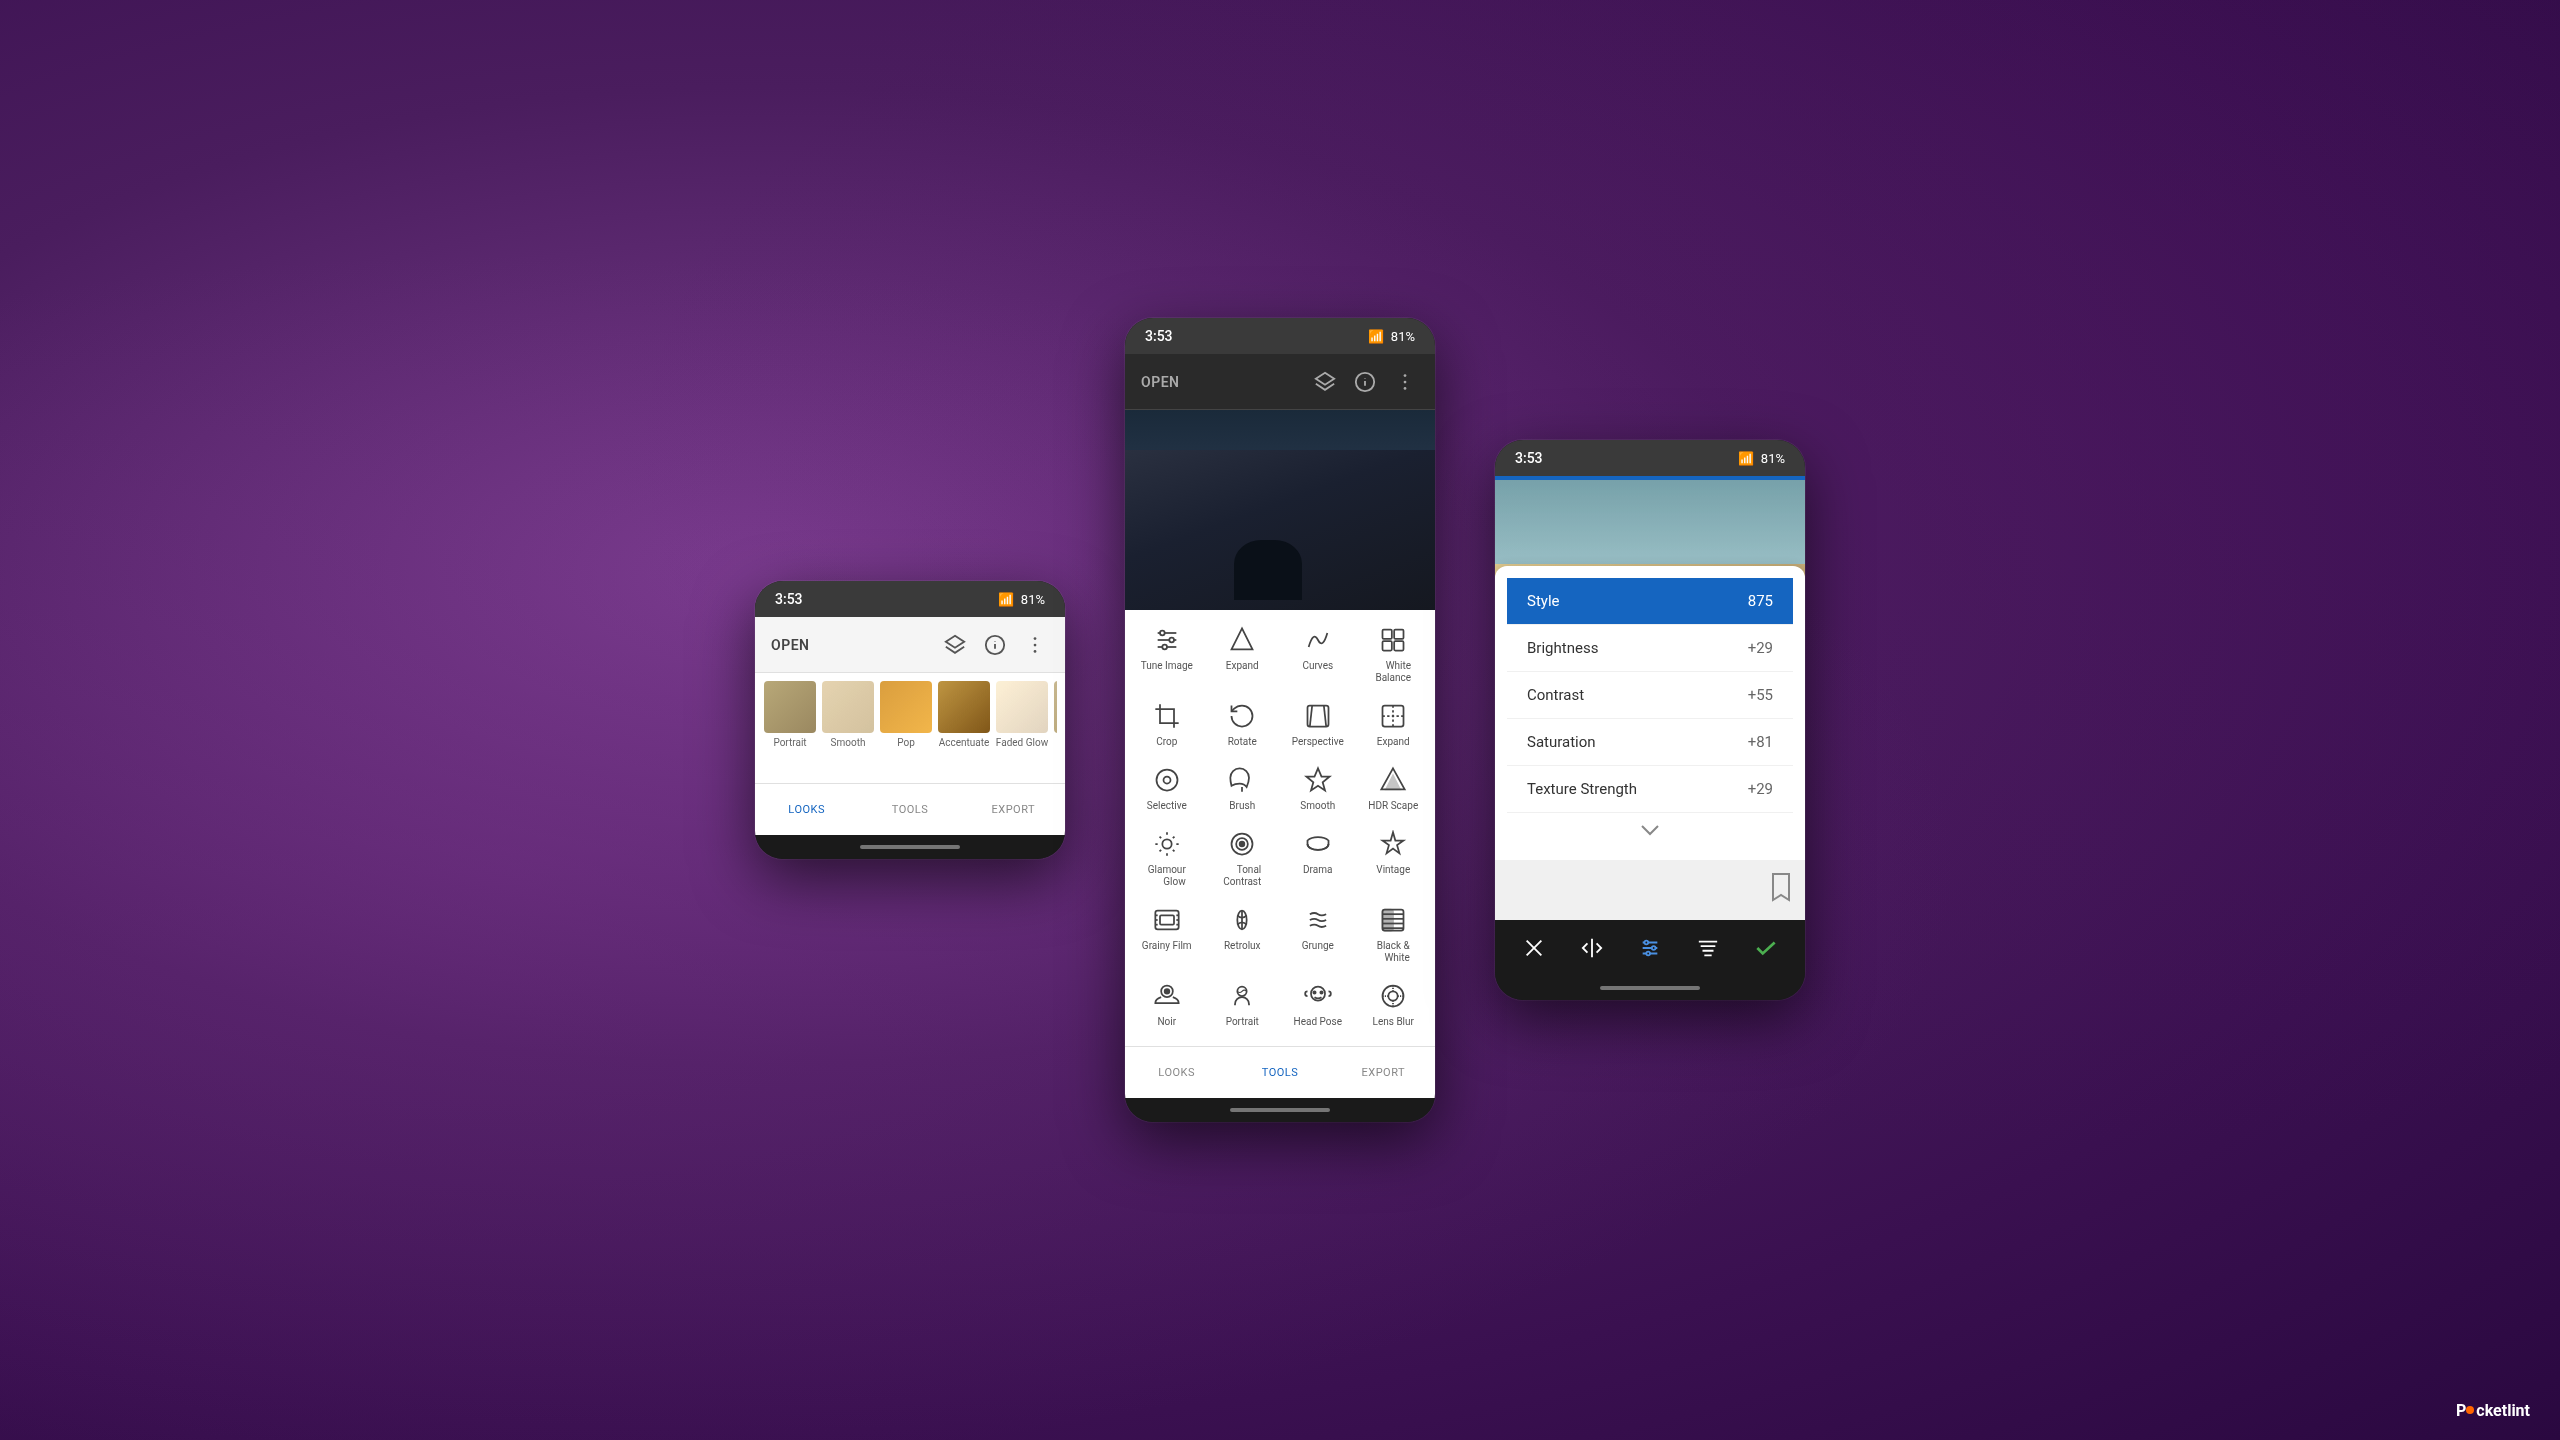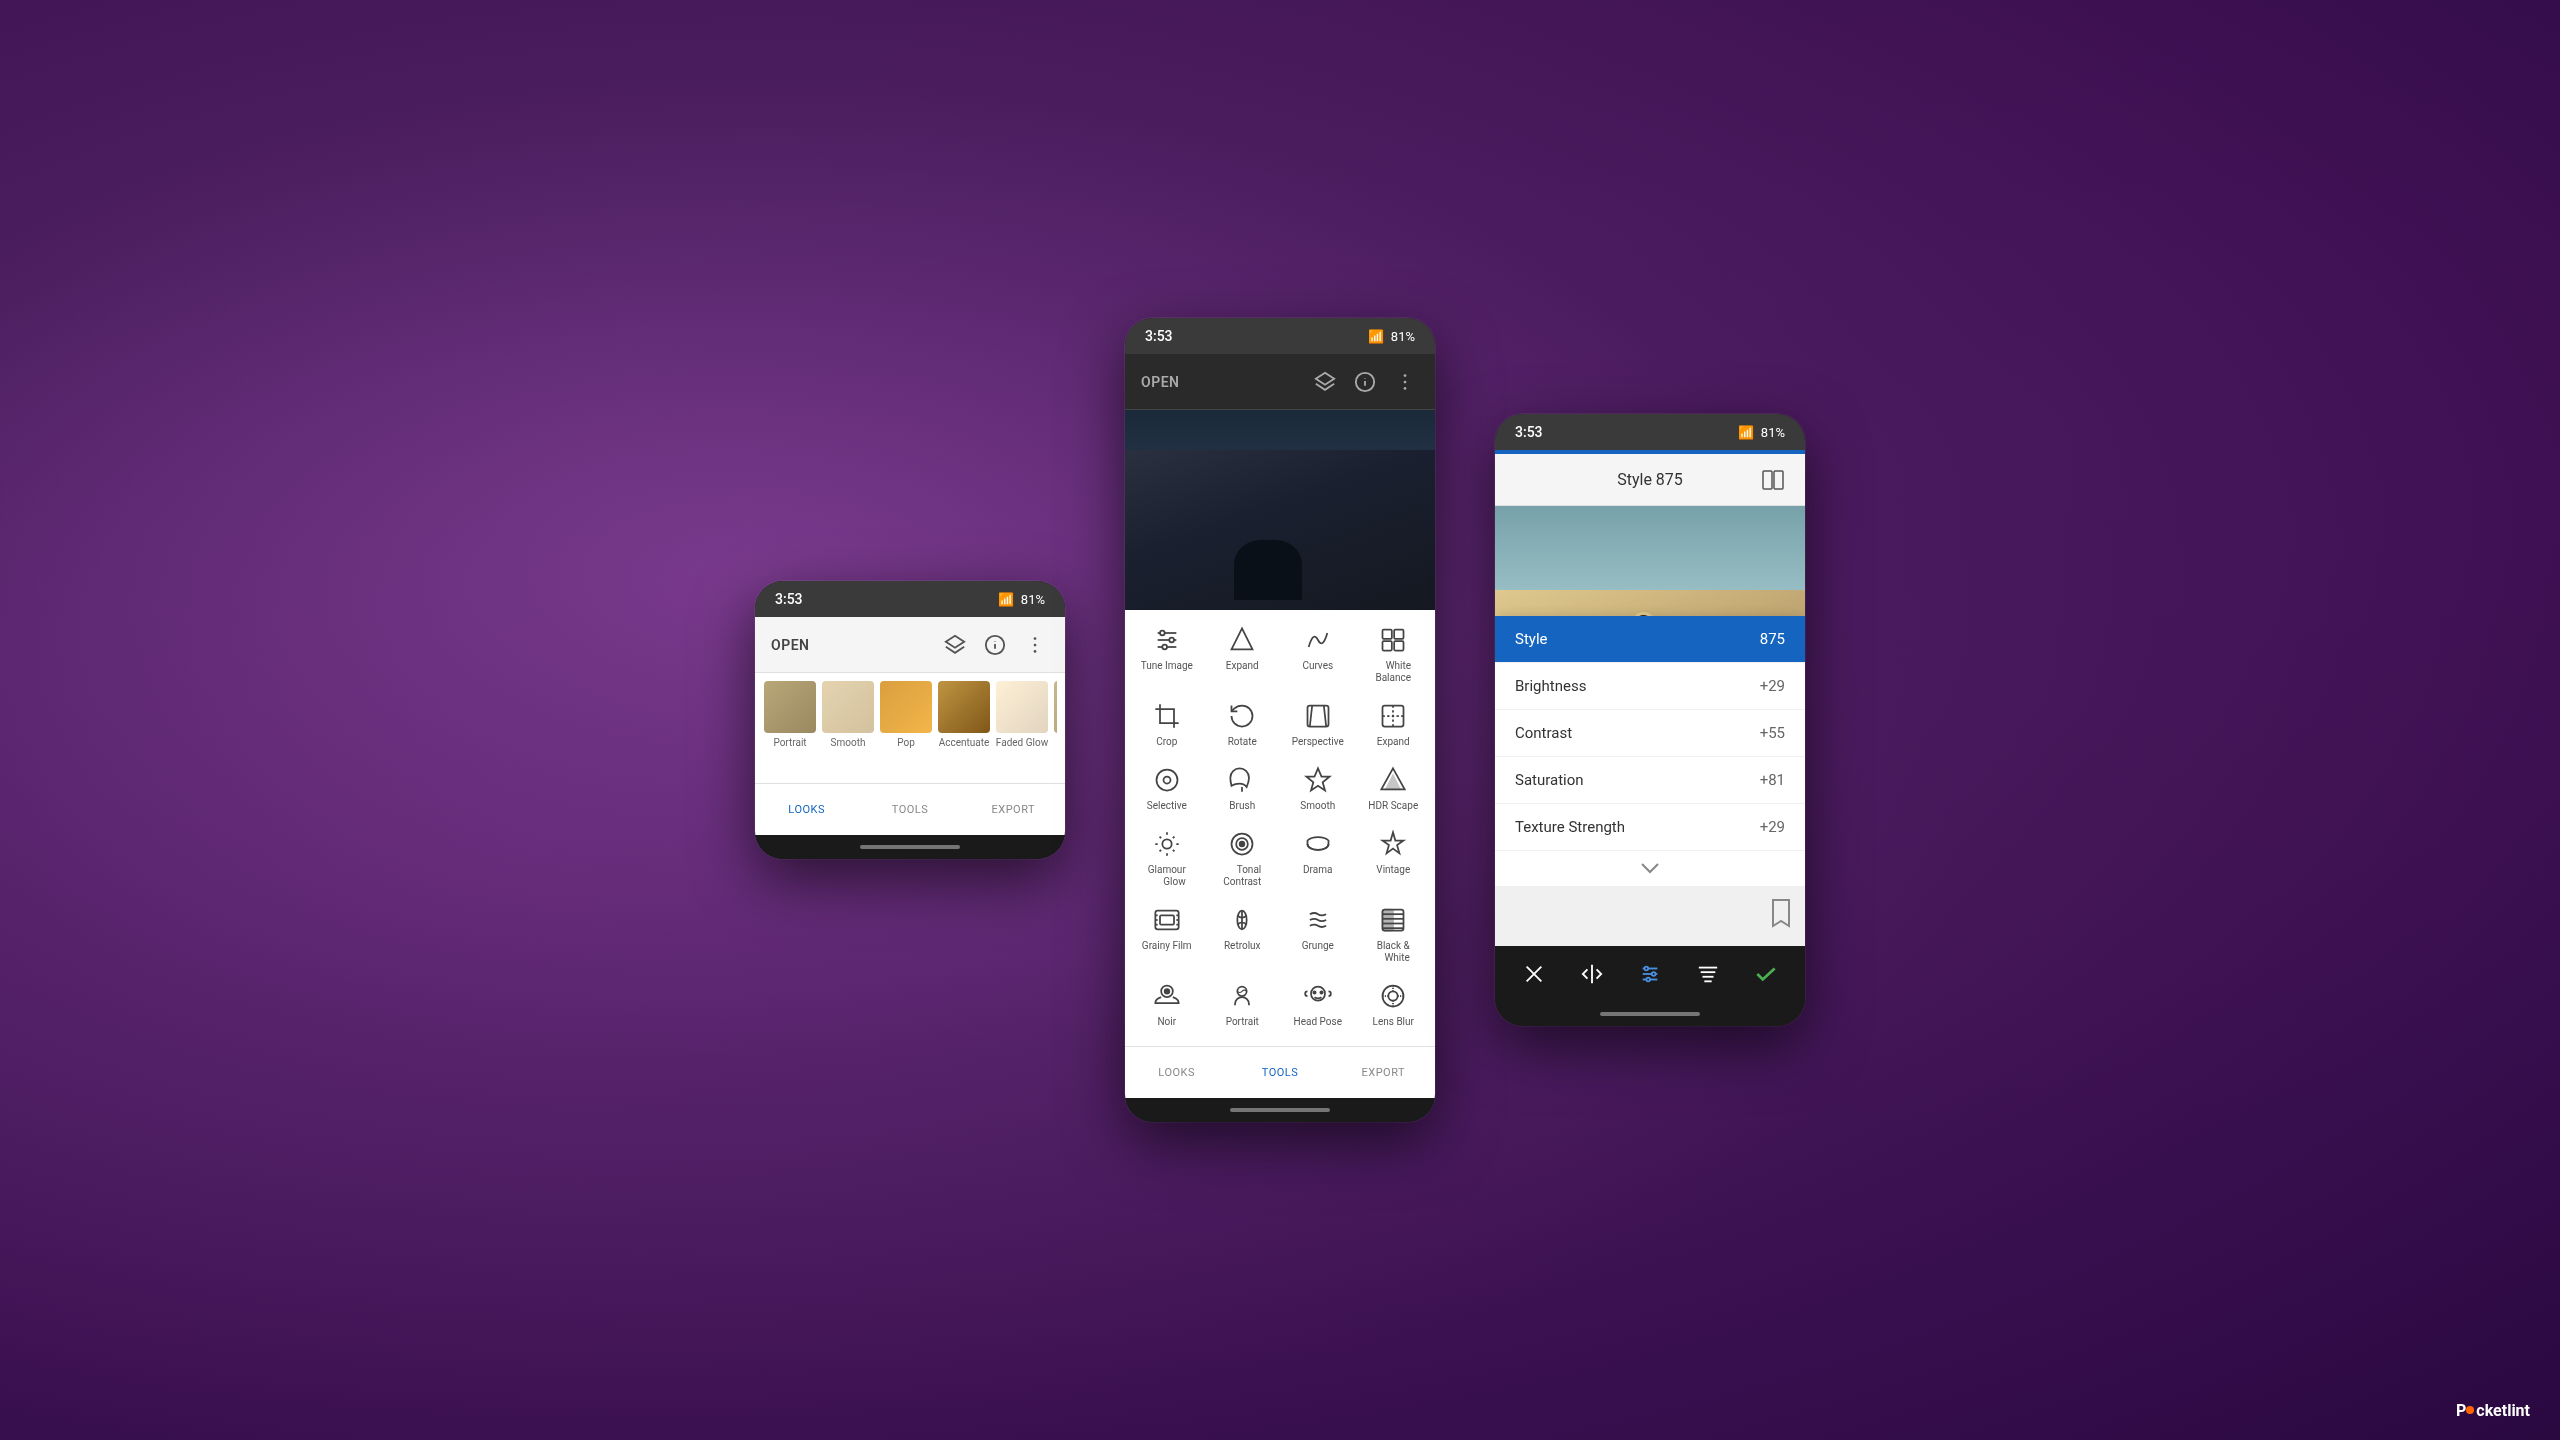--- a/index.html
+++ b/index.html
@@ -250,21 +250,21 @@
       overflow: hidden;
     }
     .style-panel {
       position: absolute;
       bottom: 0;
       left: 0;
       right: 0;
       background: white;
       border-top-left-radius: 12px;
       border-top-right-radius: 12px;
-      padding: 0;
+      padding: 12px;
       box-shadow: 0 -2px 10px rgba(0,0,0,0.1);
     }
     .style-panel-row {
       display: flex;
       align-items: center;
       padding: 14px 20px;
       border-bottom: 1px solid #f0f0f0;
     }
     .style-panel-row.active {
       background: #1565C0;
@@ -886,34 +886,20 @@
     <div class="status-bar">
       <span class="status-time">3:53</span>
       <div class="status-icons">
         <span>📶</span>
         <span>81%</span>
       </div>
     </div>
 
     <div class="blue-tab-indicator"></div>
 
-    <div class="style-header">
-      <div class="style-header-flex">
-        <div style="flex:1"></div>
-        <span class="style-header-title">Style 875</span>
-        <div style="flex:1; display:flex; justify-content:flex-end;">
-          <div class="style-header-icon">
-            <svg width="24" height="24" viewBox="0 0 24 24" fill="none" stroke="#555" stroke-width="1.5">
-              <rect x="2" y="3" width="9" height="18" rx="1"></rect>
-              <rect x="13" y="3" width="9" height="18" rx="1"></rect>
-            </svg>
-          </div>
-        </div>
-      </div>
-    </div>
 
     <div class="style-photo">
       <div class="vintage-scene">
         <div class="vintage-sky"></div>
         <div class="vintage-wall"></div>
         <div class="vintage-round-window"></div>
         <div class="vintage-arch"></div>
       </div>
 
       <div class="style-panel">

